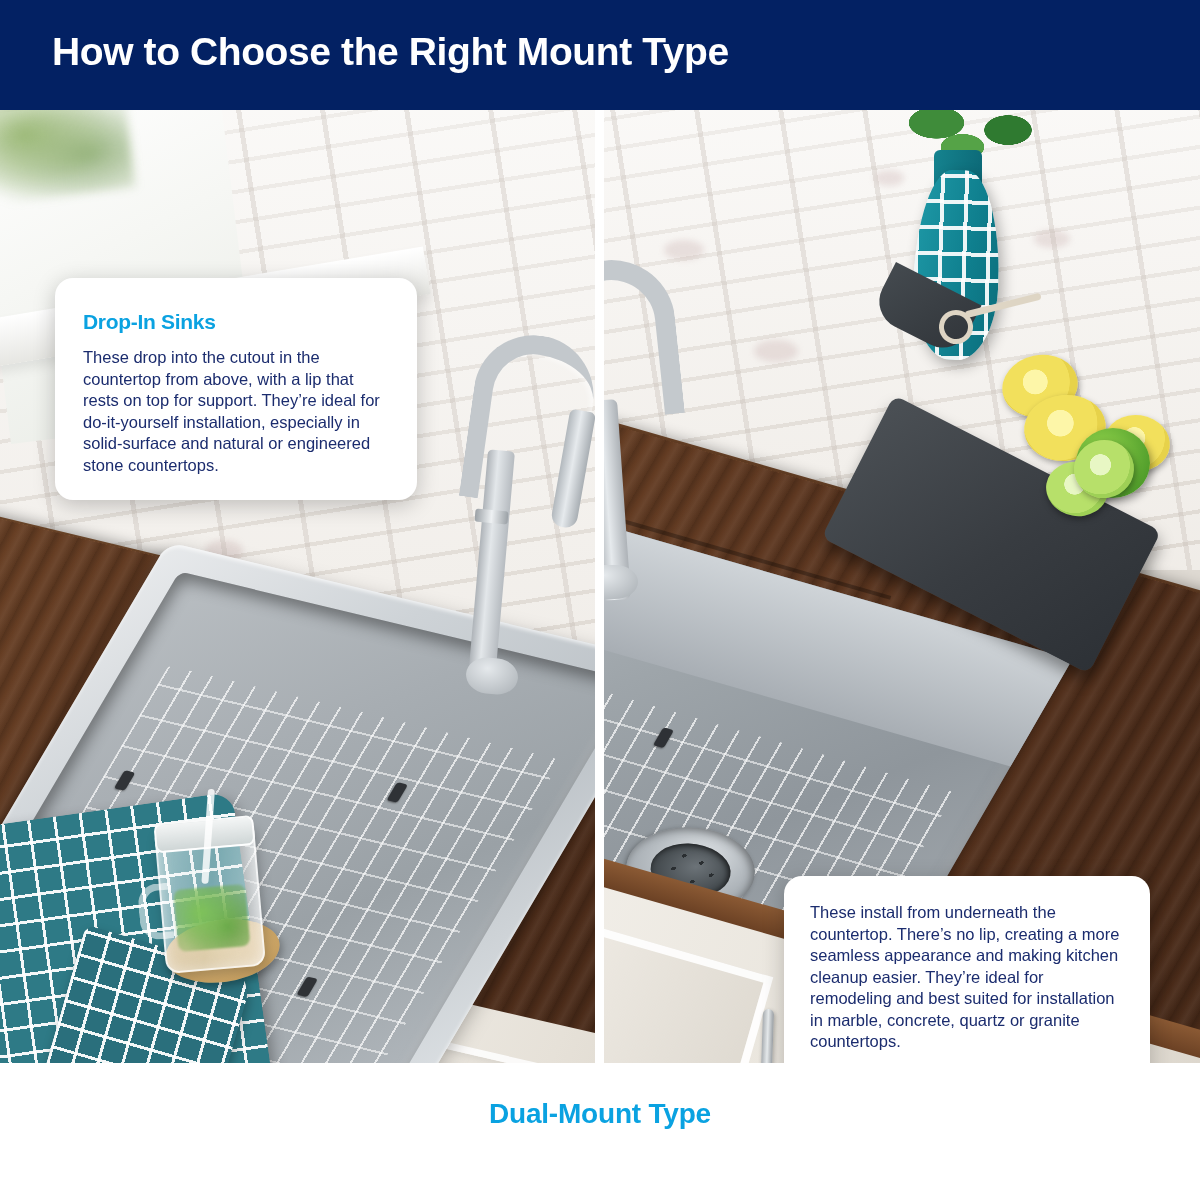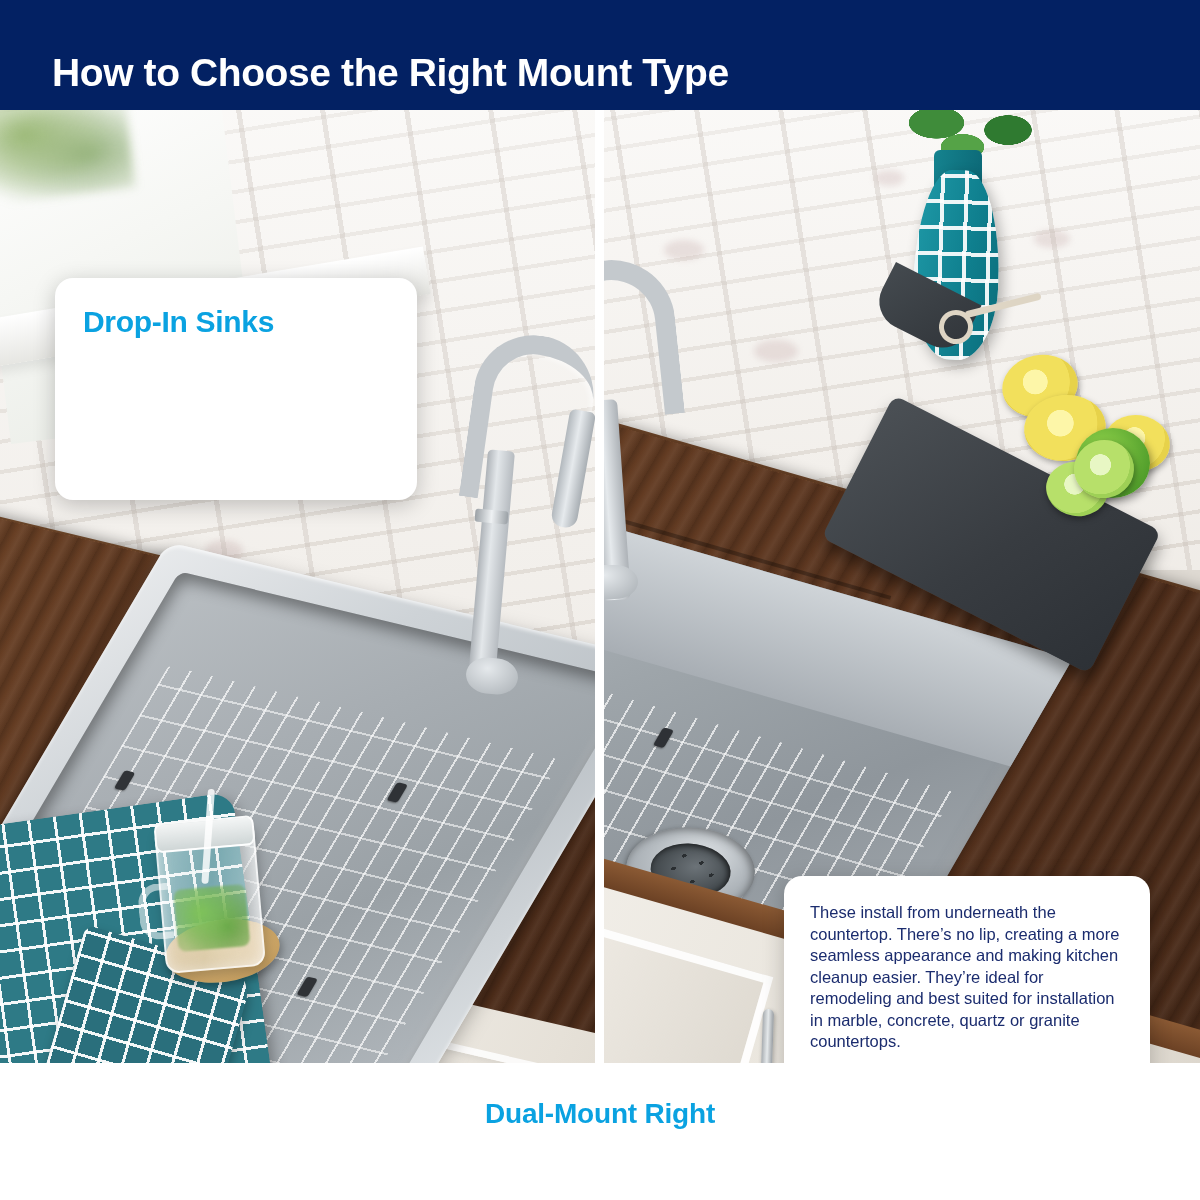--- a/index.html
+++ b/index.html
@@ -10,21 +10,21 @@
     overflow:hidden;
   }
   .page { position:relative; width:1200px; height:1200px; background:#fff; }
 
   
   .header {
     position:absolute; left:0; top:0; width:1200px; height:110px;
     background:#032163;
   }
   .header-title {
-    position:absolute; left:52px; top:50px;
+    position:absolute; left:52px; top:29px;
     font-size:39px; font-weight:bold; color:#ffffff;
     letter-spacing:-0.4px; line-height:46px;
   }
 
   
   .photos {
     position:absolute; left:0; top:110px; width:1200px; height:953px;
     overflow:hidden; background:#ded9d2;
   }
   .panel { position:absolute; top:0; height:953px; overflow:hidden; }
@@ -386,21 +386,21 @@
 
   
   .card{
     position:absolute; background:#ffffff; border-radius:18px;
     box-shadow:0 5px 22px rgba(0,0,0,.22);
     z-index:60;
   }
   .card-drop { left:55px;  top:168px; width:362px; height:222px; padding:26px 28px 0 28px; }
   .card-under{ left:784px; top:766px; width:366px; height:244px; padding:26px 28px 0 26px; }
   .card-h{
-    color:#0AA2E1; font-size:30px; font-weight:bold; line-height:36px;
+    color:#0AA2E1; font-size:21px; font-weight:bold; line-height:36px;
     letter-spacing:-0.3px; margin-bottom:7px;
   }
   .card-under .card-h{ font-size:29px; }
   .card-p{
     color:#1B2C6E; font-size:16.5px; line-height:21.5px; font-weight:normal;
   }
 
   
   .footer{
     position:absolute; left:0; top:1063px; width:1200px; height:137px;
@@ -527,25 +527,26 @@
       <div class="lemon" style="left:500px;top:305px;width:66px;height:56px;transform:rotate(8deg);"></div>
       <div class="lime-whole"></div>
       <div class="lime" style="left:442px;top:352px;width:62px;height:54px;transform:rotate(10deg);"></div>
       <div class="lime" style="left:470px;top:330px;width:60px;height:58px;transform:rotate(-8deg);"></div>
     </div>
 
     <div class="divider"></div>
 
     <div class="card card-drop">
       <div class="card-h">Drop-In Sinks</div>
+      <div class="card-p">These drop into the cutout in the countertop from above, with a lip that rests on top for support. They’re ideal for do-it-yourself installation, especially in solid-surface and natural or engineered stone countertops.</div>
     </div>
 
     <div class="card card-under">
       <div class="card-p">These install from underneath the countertop. There’s no lip, creating a more seamless appearance and making kitchen cleanup easier. They’re ideal for remodeling and best suited for installation in marble, concrete, quartz or granite countertops.</div>
     </div>
 
   </div>
 
   <div class="footer">
-    <div class="footer-h">Dual-Mount Right</div>
+    <div class="footer-h">Dual-Mount Type</div>
   </div>
 
 </div>
 
 </body></html>

